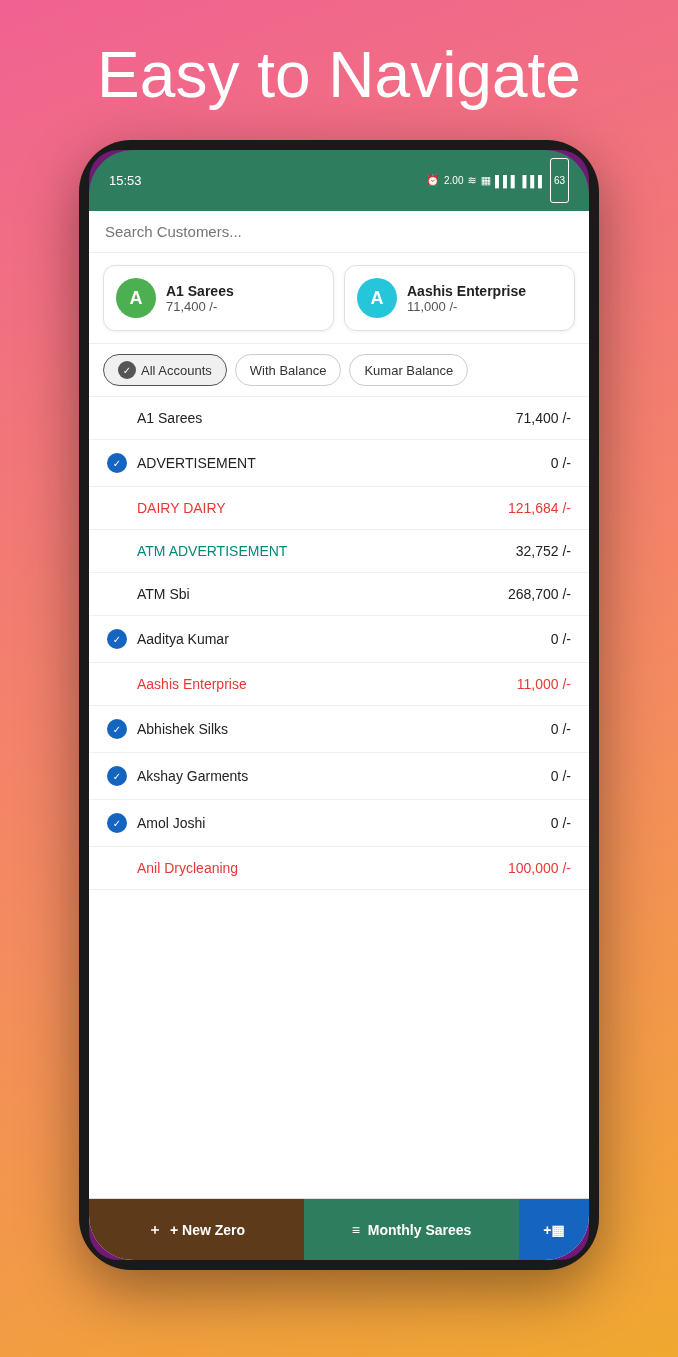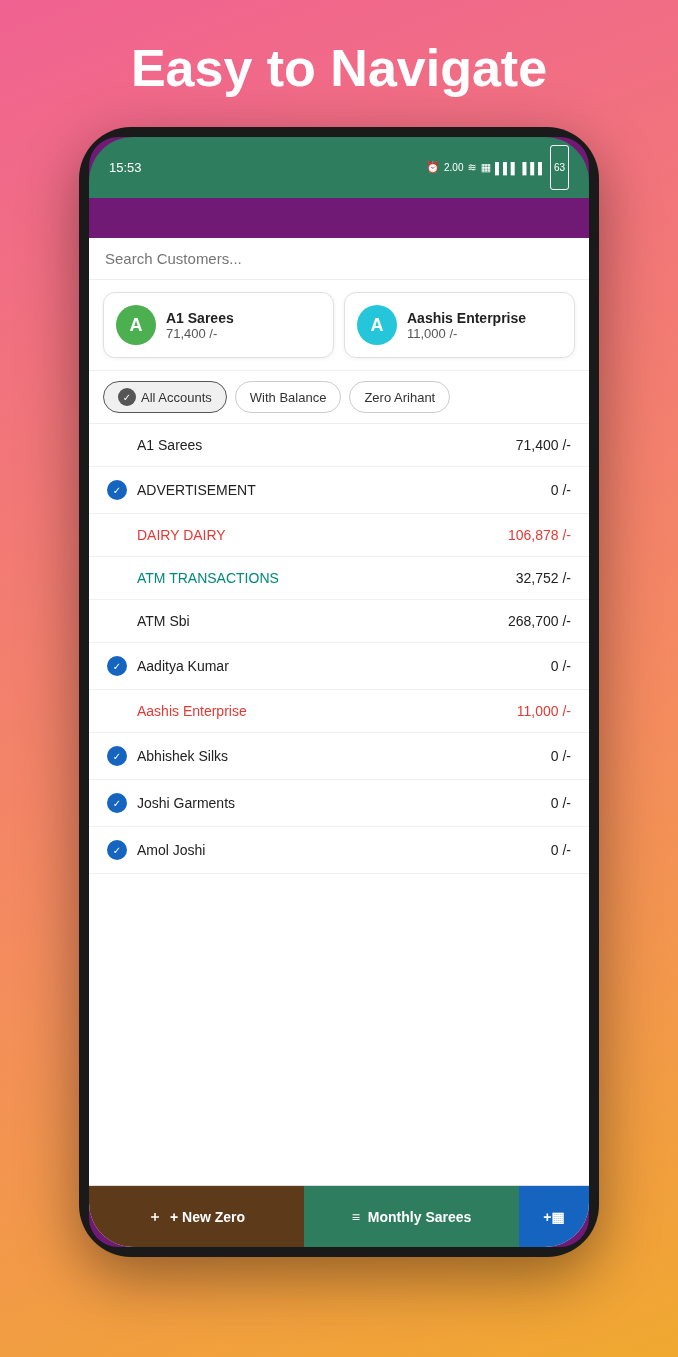--- a/index.html
+++ b/index.html
@@ -9,22 +9,22 @@
       font-family: 'Segoe UI', Arial, sans-serif;
       background: linear-gradient(160deg, #f06292 0%, #f48c5e 60%, #f0a830 100%);
       display: flex;
       flex-direction: column;
       align-items: center;
       overflow: hidden;
     }
 
     .hero-title {
       color: white;
-      font-size: 52px;
-      font-weight: 700;
+      font-size: 64px;
+      font-weight: 400;
       text-align: center;
       margin-top: 40px;
       margin-bottom: 30px;
       line-height: 1.1;
     }
 
     .phone-frame {
       width: 520px;
       height: 1130px;
       background: #1a1a1a;
@@ -64,21 +64,20 @@
       font-size: 11px;
     }
 
     
     .search-bar {
       background: white;
       padding: 12px 16px;
       display: flex;
       align-items: center;
       border-bottom: 1px solid #eee;
-      margin-top: 40px;
     }
     .search-input {
       flex: 1;
       border: none;
       outline: none;
       font-size: 15px;
       color: #aaa;
       background: transparent;
     }
 
@@ -288,21 +287,21 @@
 
     <div class="filter-tabs">
       <div class="filter-tab active">
         <div class="check-icon">✓</div>
         <span>All Accounts</span>
       </div>
       <div class="filter-tab">
         <span>With Balance</span>
       </div>
       <div class="filter-tab">
-        <span>Zero Arihant</span>
+        <span>Kumar Balance</span>
       </div>
     </div>
 
     <div class="account-list" id="account-list-container">
     <div class="list-item">
           <div class="list-item-left">
             <div class="spacer-check"></div>
             <span class="item-name ">A1 Sarees</span>
           </div>
           <span class="item-amount ">71,400 /-</span>
@@ -312,26 +311,26 @@
             <div class="blue-check">✓</div>
             <span class="item-name ">ADVERTISEMENT</span>
           </div>
           <span class="item-amount ">0 /-</span>
         </div>
         <div class="list-item">
           <div class="list-item-left">
             <div class="spacer-check"></div>
             <span class="item-name red">DAIRY DAIRY</span>
           </div>
-          <span class="item-amount red">106,878 /-</span>
-        </div>
-        <div class="list-item">
-          <div class="list-item-left">
-            <div class="spacer-check"></div>
-            <span class="item-name teal">ATM  TRANSACTIONS</span>
+          <span class="item-amount red">121,684 /-</span>
+        </div>
+        <div class="list-item">
+          <div class="list-item-left">
+            <div class="spacer-check"></div>
+            <span class="item-name teal">ATM  ADVERTISEMENT</span>
           </div>
           <span class="item-amount ">32,752 /-</span>
         </div>
         <div class="list-item">
           <div class="list-item-left">
             <div class="spacer-check"></div>
             <span class="item-name ">ATM Sbi</span>
           </div>
           <span class="item-amount ">268,700 /-</span>
         </div>
@@ -352,30 +351,37 @@
         <div class="list-item">
           <div class="list-item-left">
             <div class="blue-check">✓</div>
             <span class="item-name ">Abhishek Silks</span>
           </div>
           <span class="item-amount ">0 /-</span>
         </div>
         <div class="list-item">
           <div class="list-item-left">
             <div class="blue-check">✓</div>
-            <span class="item-name ">Joshi Garments</span>
+            <span class="item-name ">Akshay Garments</span>
           </div>
           <span class="item-amount ">0 /-</span>
         </div>
         <div class="list-item">
           <div class="list-item-left">
             <div class="blue-check">✓</div>
             <span class="item-name ">Amol Joshi</span>
           </div>
           <span class="item-amount ">0 /-</span>
+        </div>
+        <div class="list-item">
+          <div class="list-item-left">
+            <div class="spacer-check"></div>
+            <span class="item-name red">Anil Drycleaning</span>
+          </div>
+          <span class="item-amount red">100,000 /-</span>
         </div>
       </div>
 
     <div class="bottom-nav">
       <div class="nav-btn brown">
         <span>＋</span>
         <span>+ New Zero</span>
       </div>
       <div class="nav-btn green">
         <span>≡</span>

